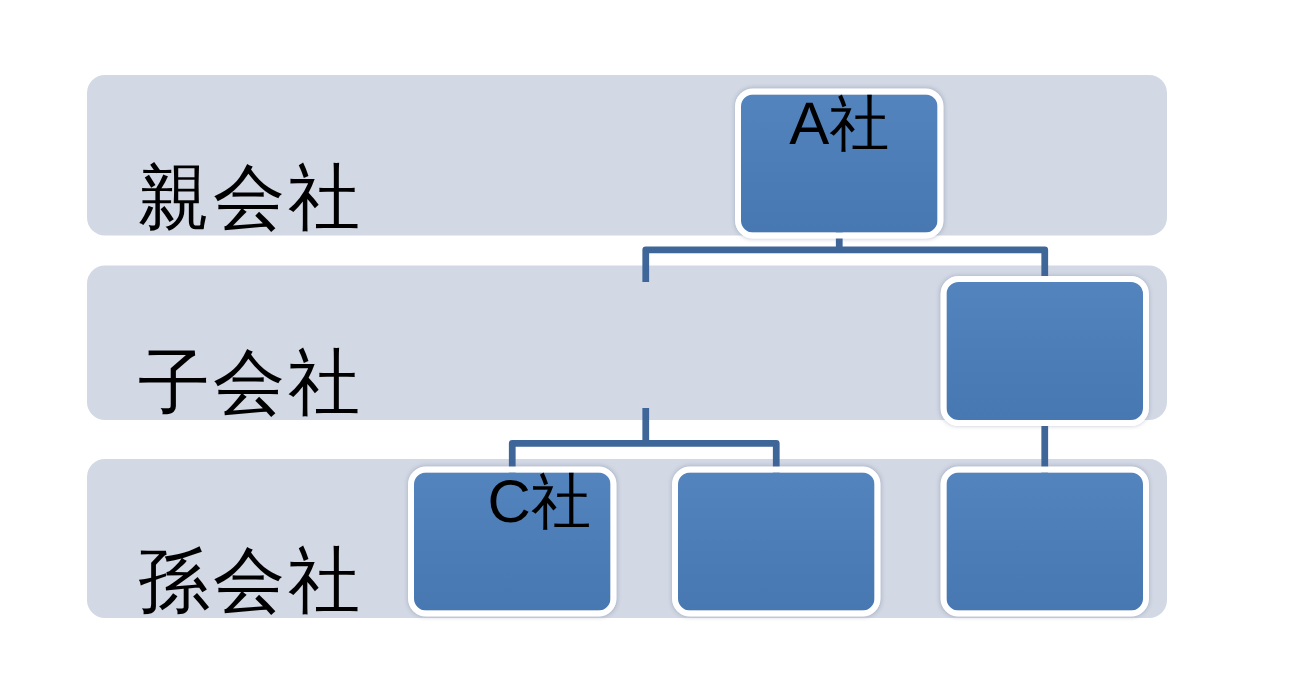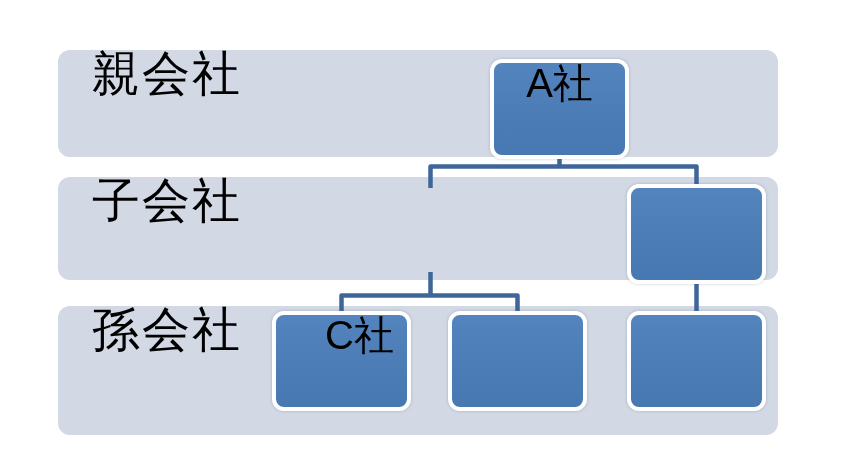--- a/index.html
+++ b/index.html
@@ -8,27 +8,27 @@
     width:862px;height:462px;
     background:#ffffff;
     font-family:"Liberation Sans","DejaVu Sans",sans-serif;
     overflow:hidden;
   }
   .band{
     position:absolute;
     left:58px;width:720px;
     background:#d2d8e4;
     border-radius:12px;
-    display:flex;align-items:flex-start;
+    display:flex;align-items:flex-end;
     box-sizing:border-box;
     padding-left:34px;
   }
   .band-1{top:50px;height:107px;}
   .band-2{top:177px;height:103px;}
-  .band-3{top:306px;height:129px;}
+  .band-3{top:306px;height:106px;}
   .band-label{
     font-size:48px;
     letter-spacing:2px;
     color:#000000;
     line-height:1;
     white-space:nowrap;
   }
   .node{
     position:absolute;
     width:139px;height:100px;

